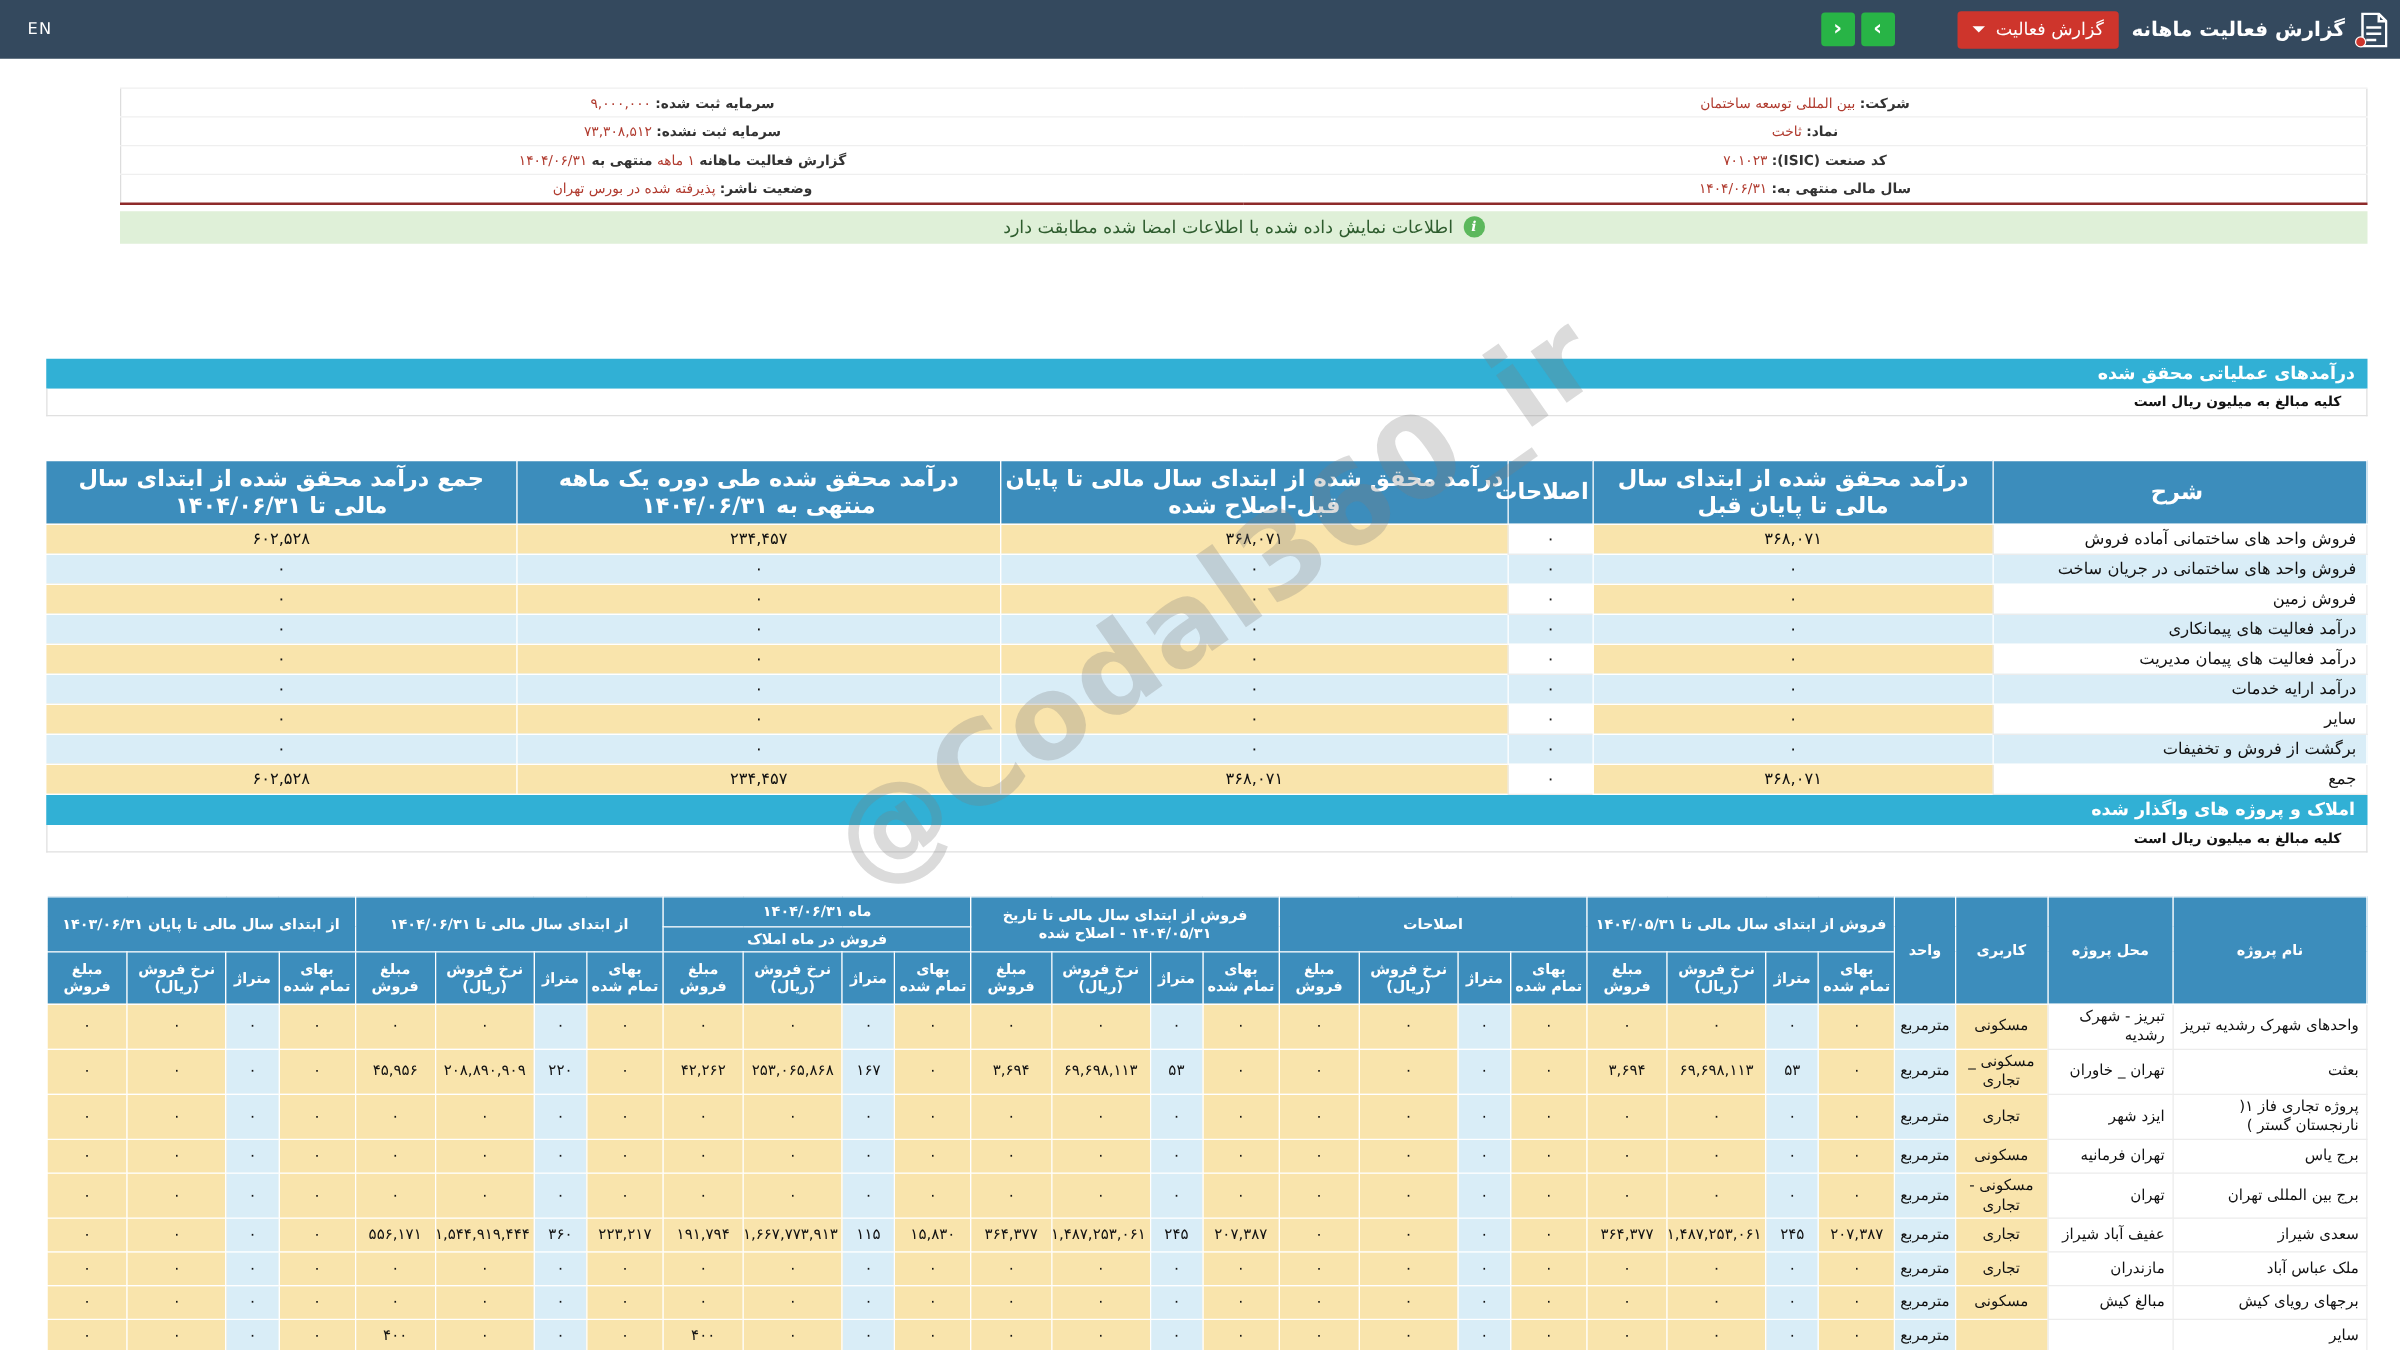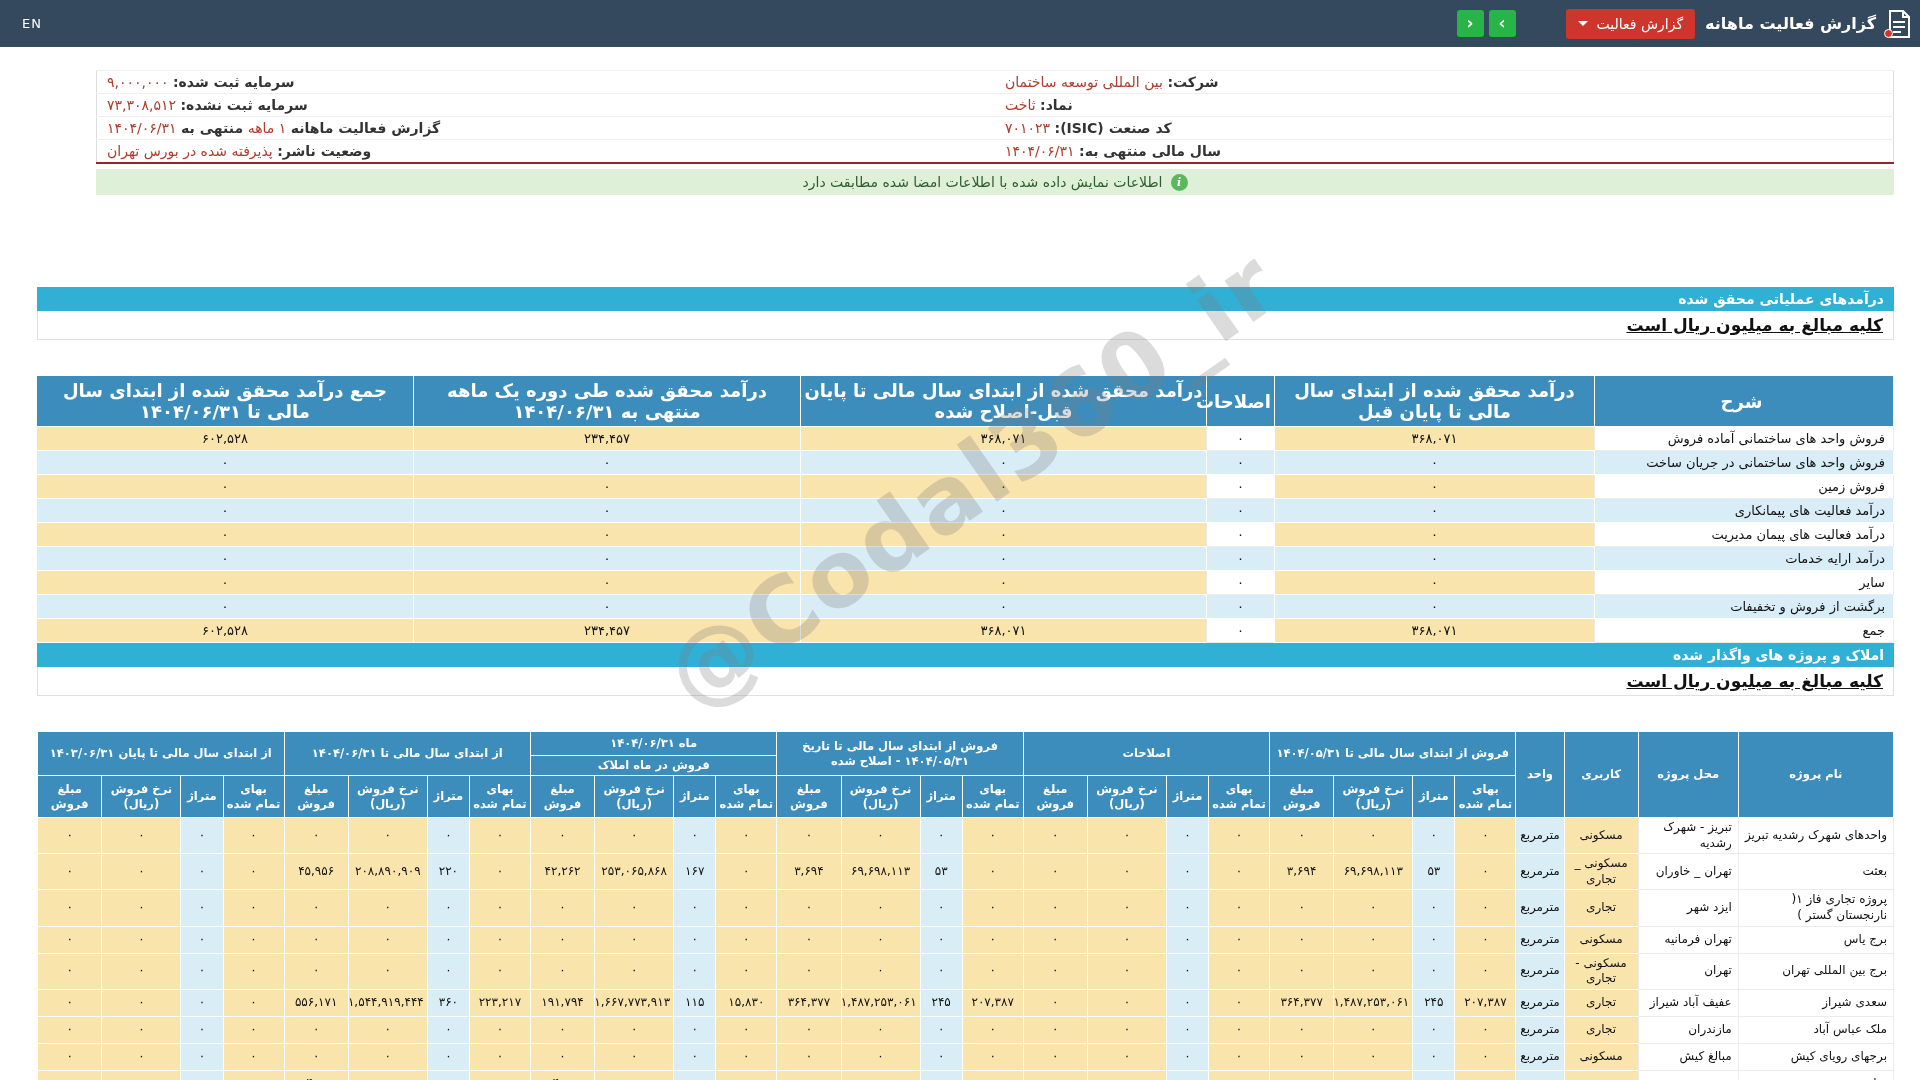--- a/index.html
+++ b/index.html
@@ -16,35 +16,35 @@
   .nav-group { display: flex; gap: 5px; margin-right: 40px; }
   .nav-btn { width: 27px; height: 27px; background: var(--green, #28b446); color: #fff; border: none; border-radius: 3px; font-size: 17px; font-weight: bold; line-height: 25px; cursor: pointer; font-family: inherit; padding: 0; }
   .en-link { color: #fff; font-size: 13px; margin-right: auto; cursor: pointer; letter-spacing: 1px; }
 
   
   .content { position: relative; margin: 0 26px 0 37px; }
   .info-area { margin-left: 59px; padding-top: 23px; }
 
   
   .info-table { width: 100%; border-collapse: collapse; border: 1px solid #ddd; border-bottom: 2px solid var(--maroon, #8e2a2a); background: #fff; }
-  .info-table td { width: 50%; padding: 3px 10px; border-top: 1px solid #efefef; font-size: 14px; text-align: left; height: 23px; }
+  .info-table td { width: 50%; padding: 3px 10px; border-top: 1px solid #efefef; font-size: 11px; text-align: center; height: 23px; }
   .info-table .lbl { font-weight: bold; color: #333; }
   .info-table .val { color: var(--value_red, #b03a2e); }
 
   .signed-banner { margin-top: 5px; background: var(--banner_green, #dff0d8); height: 26px; display: flex; align-items: center; justify-content: center; gap: 8px; font-size: 14px; color: #2e5c2e; }
   .info-icon { width: 17px; height: 17px; border-radius: 50%; background: #5cb85c; color: #fff; font-weight: bold; font-style: italic; font-size: 11px; display: inline-flex; align-items: center; justify-content: center; flex: none; font-family: "DejaVu Serif", serif; }
 
   .note-box-wrap { margin-top: 10px; direction: ltr; }
   .note-box { width: 300px; border: 1px solid #a9a9a9; padding: 3px 8px; font-size: 13px; direction: rtl; text-align: center; background: #fff; color: #222; }
 
   
   .report-section.sec1 { margin-top: 92px; }
   .report-section.sec2 { }
   .section-header { background: var(--cyan, #31b0d5); color: #fff; font-weight: bold; font-size: 14px; padding: 4px 10px; }
-  .section-note { background: #fff; border: 1px solid #e0e0e0; border-top: none; font-weight: bold; font-size: 17px; padding: 4px 10px; color: #111; text-decoration: underline; }
+  .section-note { background: #fff; border: 1px solid #e0e0e0; border-top: none; font-weight: bold; font-size: 11px; padding: 4px 20px; color: #111; }
 
   
   .data-table { border-collapse: collapse; table-layout: fixed; width: 100%; margin-top: 35px; background: #fff; }
   .data-table th { background: var(--header_blue, #3c8dbc); color: #fff; border: 1px solid #fff; font-weight: bold; text-align: center; vertical-align: middle; }
   .data-table td { border: 1px solid #fff; text-align: center; vertical-align: middle; color: #111; }
 
   .t1 th { font-size: 18px; padding: 4px 3px; height: 25px; }
   .t1 th.desc { text-align: center; padding-right: 8px; }
   .t1 td { font-size: 13px; padding: 3px 4px; height: 24px; }
   .t1 td.desc { text-align: right; padding-right: 8px; background: #fff; border-color: #ececec; }

